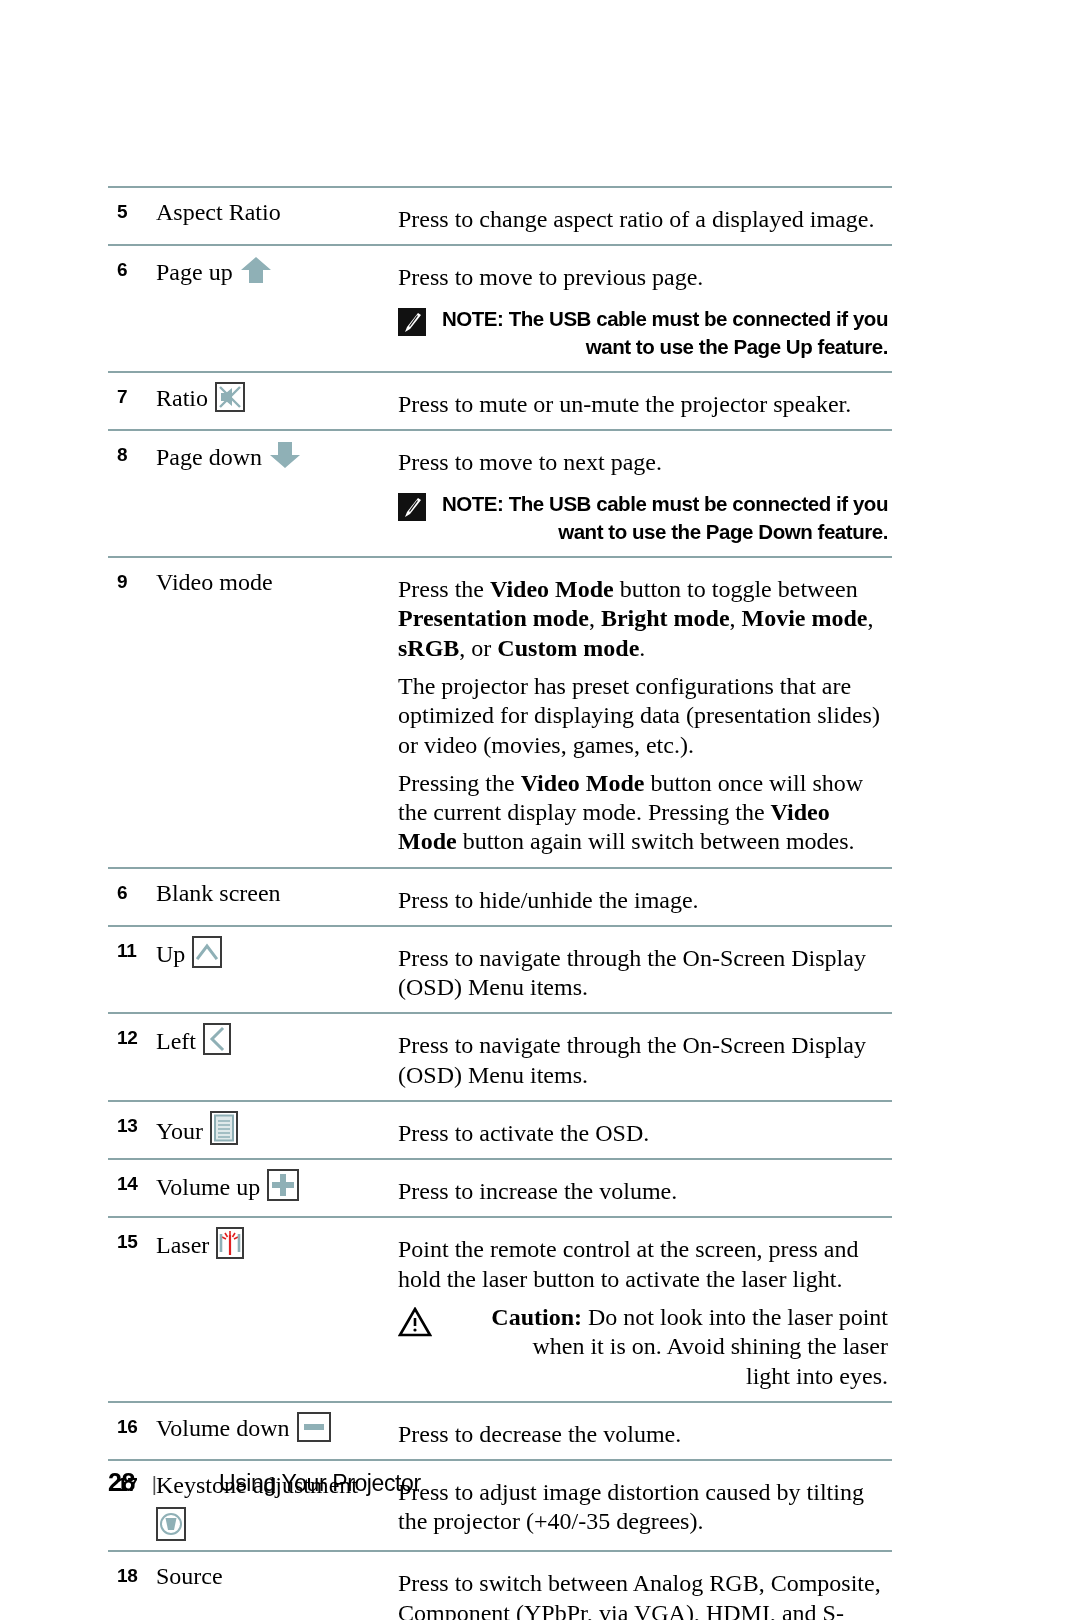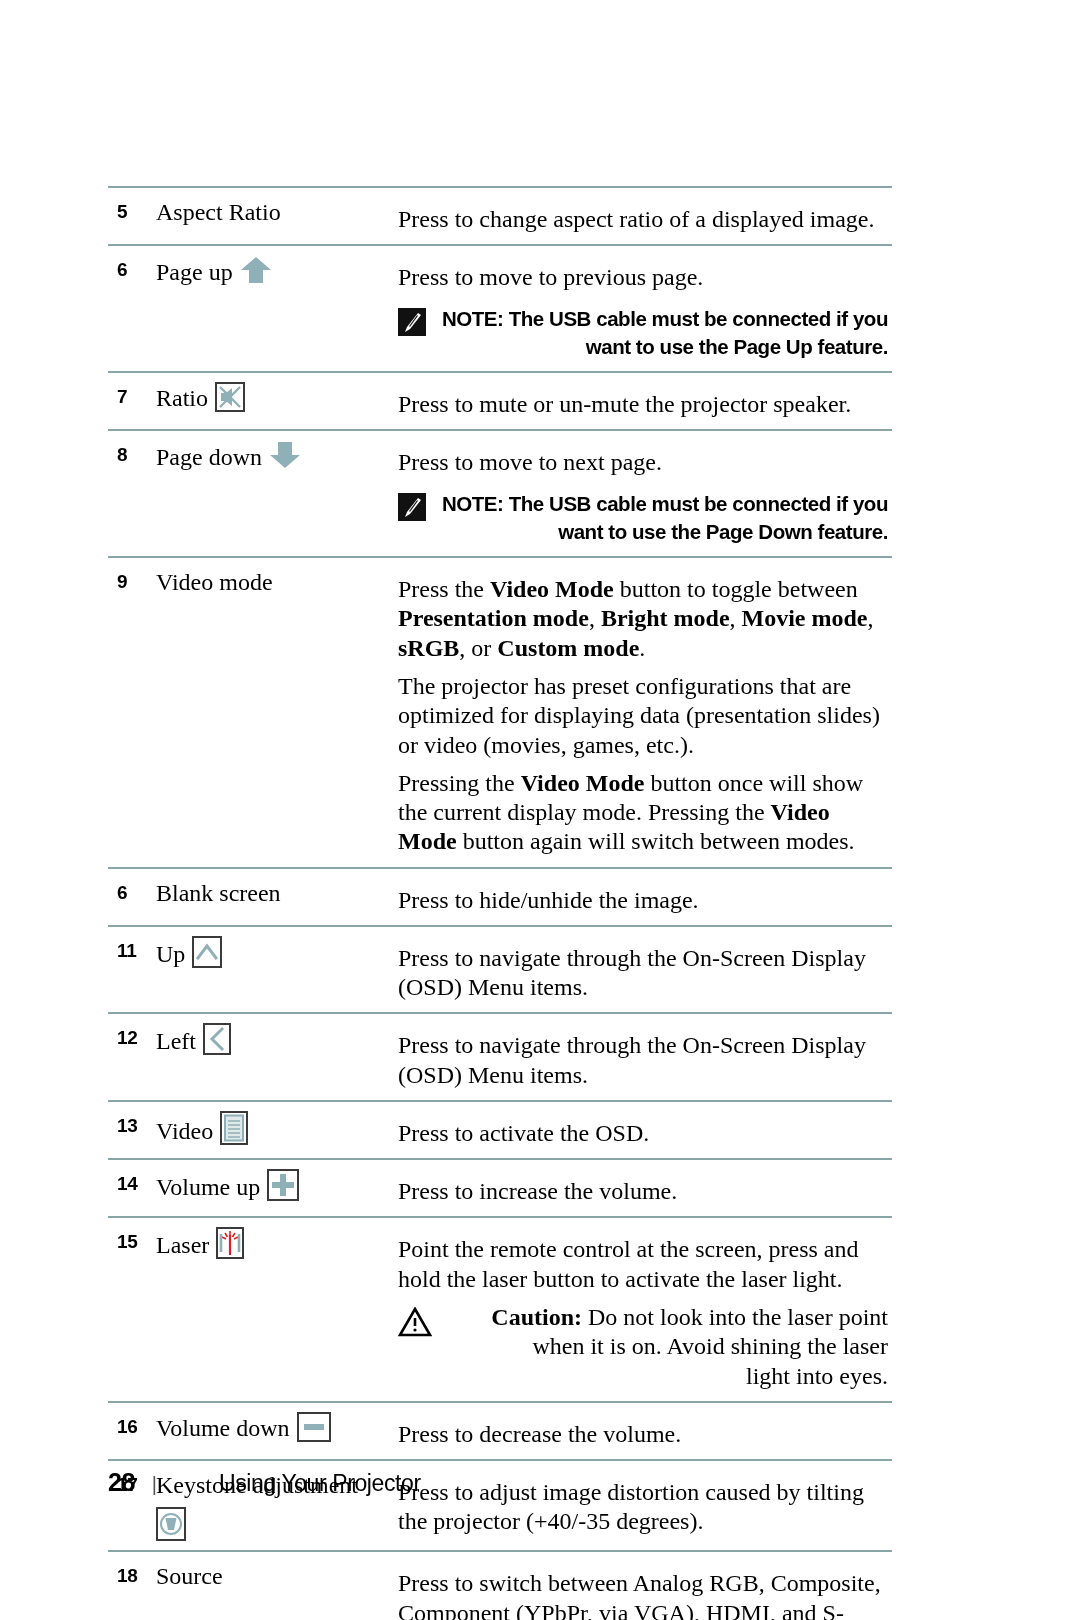--- a/index.html
+++ b/index.html
@@ -242,21 +242,21 @@
         <div class="col-num">12</div>
         <div class="col-name"><span class="name-text">Left</span><span class="ico-box" style="width:28px;height:32px;"><svg width="24" height="28" viewBox="0 0 24 28" style="position:absolute;left:0;top:0;">
               <path d="M17 4 L7 14 L17 24" stroke="#8fb0b6" stroke-width="3" fill="none" stroke-linecap="square"></path>
             </svg></span></div>
         <div class="col-desc">
           <p>Press to navigate through the On-Screen Display (OSD) Menu items.</p>
         </div>
       </div>
       <div class="row">
         <div class="col-num">13</div>
-        <div class="col-name"><span class="name-text">Video</span><span class="ico-box" style="width:28px;height:34px;"><svg width="24" height="30" viewBox="0 0 24 30" style="position:absolute;left:0;top:0;">
+        <div class="col-name"><span class="name-text">Your</span><span class="ico-box" style="width:28px;height:34px;"><svg width="24" height="30" viewBox="0 0 24 30" style="position:absolute;left:0;top:0;">
               <rect x="3" y="2.5" width="18" height="25" fill="#dfe9ea" stroke="#8fb0b6" stroke-width="2"></rect>
               <path d="M6 8 H18 M6 12 H18 M6 16 H18 M6 20 H18 M6 24 H18" stroke="#8fb0b6" stroke-width="1.6"></path>
             </svg></span></div>
         <div class="col-desc">
           <p>Press to activate the OSD.</p>
         </div>
       </div>
       <div class="row">
         <div class="col-num">14</div>
         <div class="col-name"><span class="name-text">Volume up</span><span class="ico-box" style="width:32px;height:32px;"><svg width="28" height="28" viewBox="0 0 28 28" style="position:absolute;left:0;top:0;">

